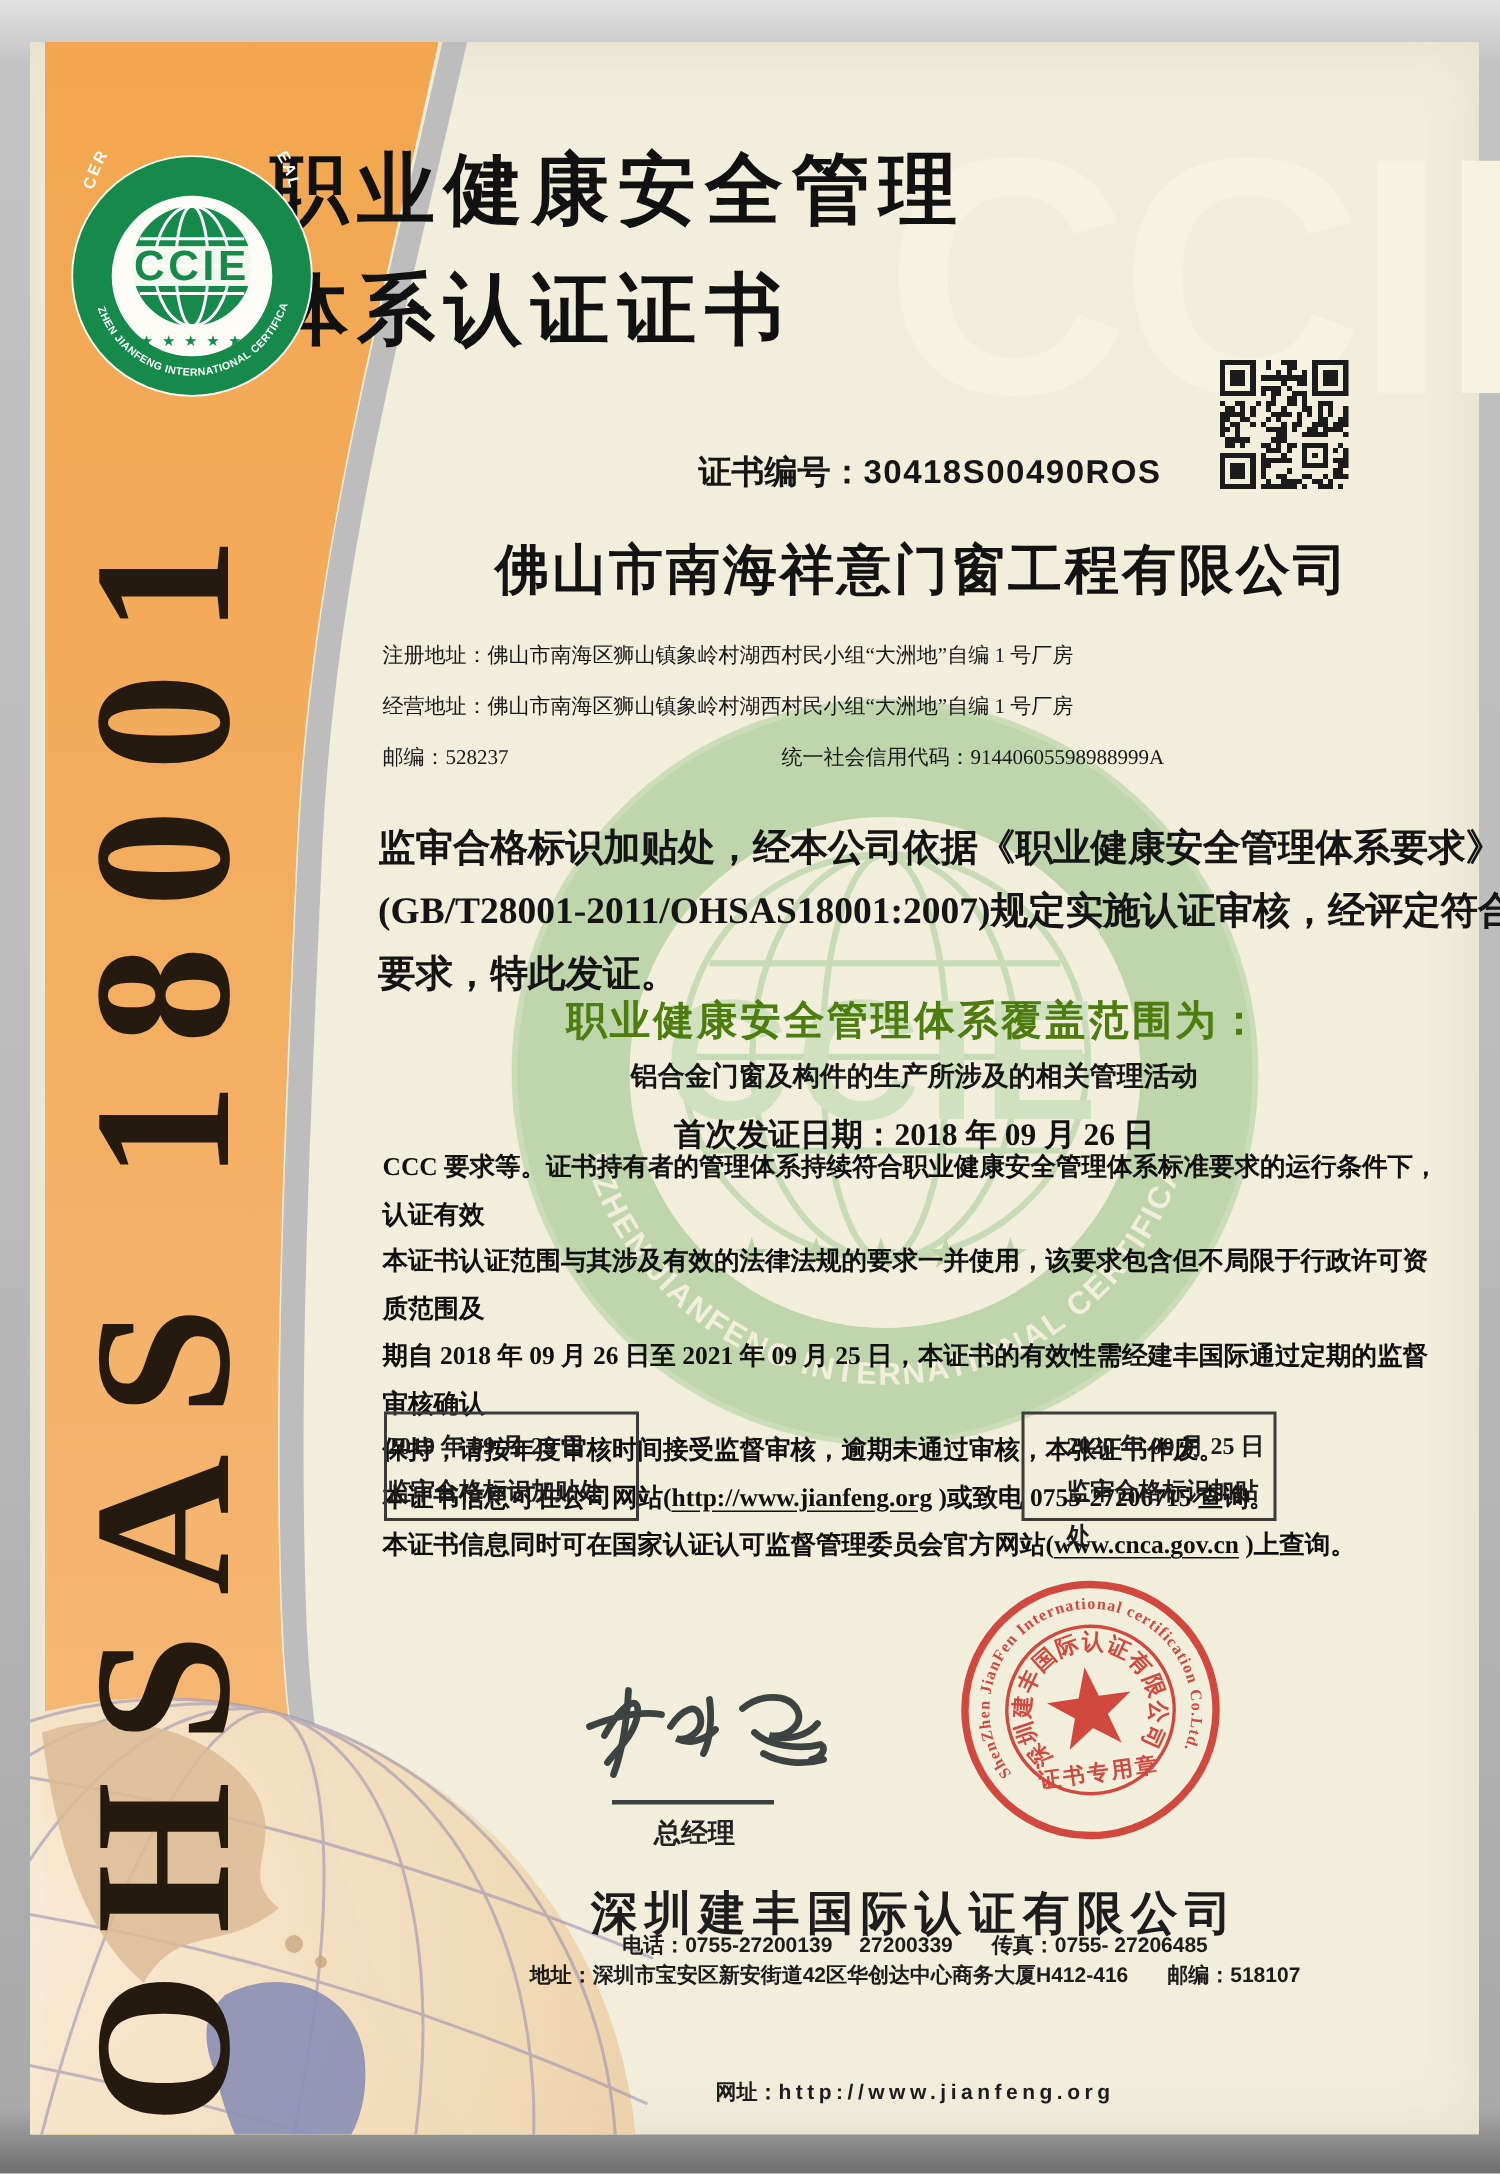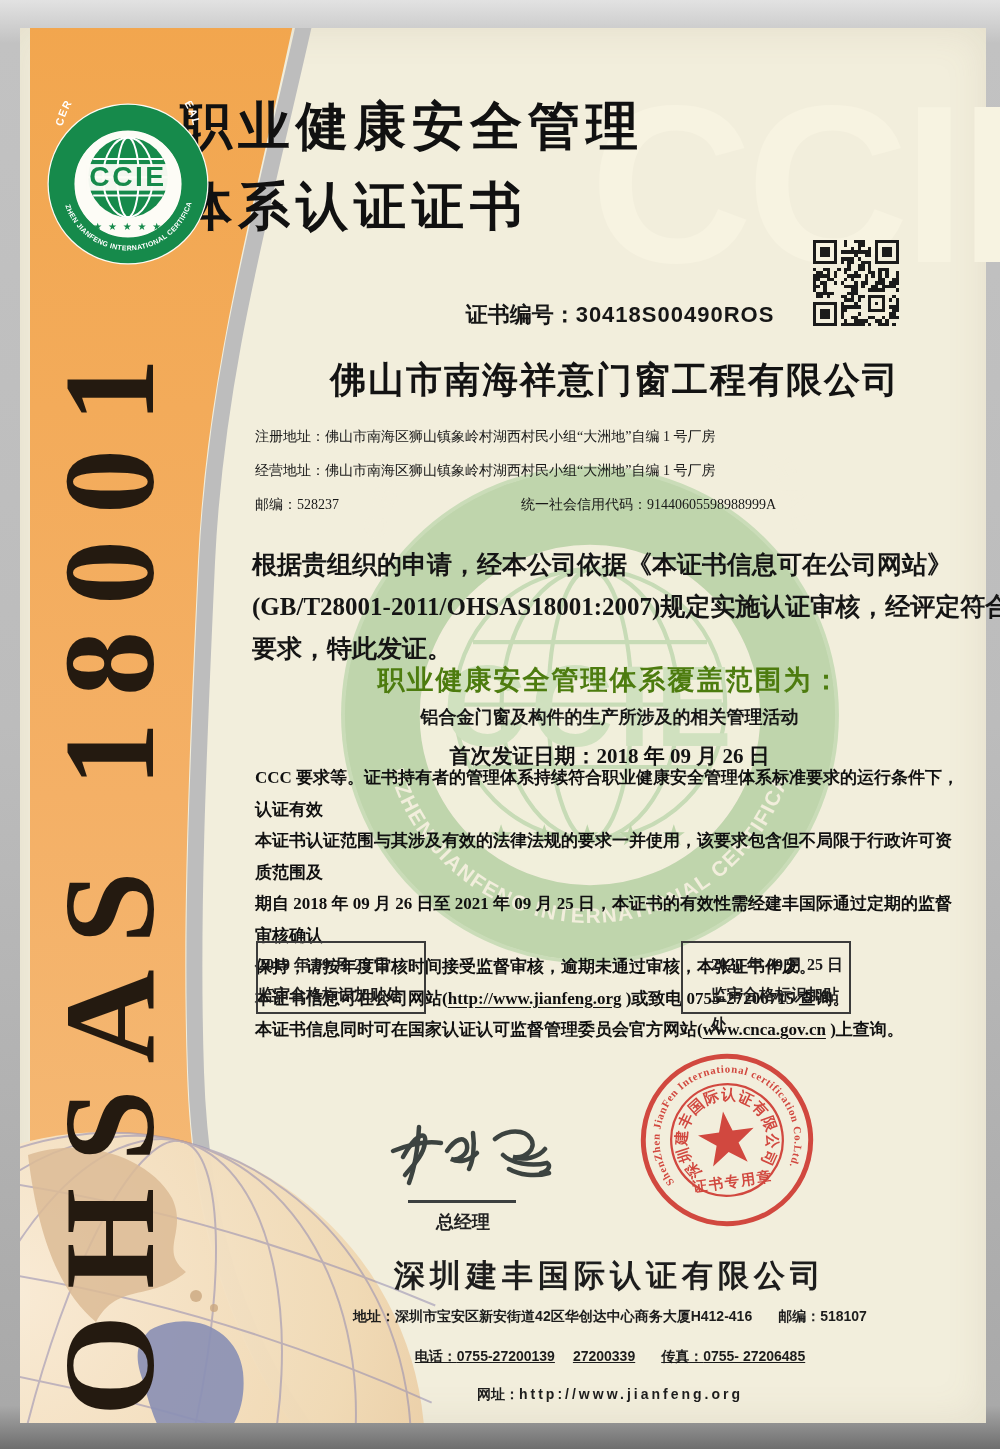--- a/index.html
+++ b/index.html
@@ -384,21 +384,21 @@
   </div>
   <div class="abs row" style="top:462px;">
     <span>经营地址：</span><span>佛山市南海区狮山镇象岭村湖西村民小组“大洲地”自编 1 号厂房</span>
   </div>
   <div class="abs row" style="top:496px;">
     <span>邮编：</span><span>528237</span>
     <span style="display:inline-block;width:175px;"></span>
     <span>统一社会信用代码：</span><span>91440605598988999A</span>
   </div>
 
-  <div class="abs para" style="top:548px;">根据贵组织的申请，经本公司依据《本证书信息可在公司网站》</div>
+  <div class="abs para" style="top:548px;">监审合格标识加贴处，经本公司依据《职业健康安全管理体系要求》</div>
   <div class="abs para" style="top:590px;">(GB/T28001-2011/OHSAS18001:2007)规定实施认证审核，经评定符合</div>
   <div class="abs para" style="top:632px;">要求，特此发证。</div>
 
   <div class="abs scopehead">职业健康安全管理体系覆盖范围为：</div>
   <div class="abs scopetext">铝合金门窗及构件的生产所涉及的相关管理活动</div>
   <div class="abs issuedate">首次发证日期：2018 年 09 月 26 日</div>
 
   <div class="abs fine">
     <div>CCC 要求等。证书持有者的管理体系持续符合职业健康安全管理体系标准要求的运行条件下，认证有效</div>
     <div>本证书认证范围与其涉及有效的法律法规的要求一并使用，该要求包含但不局限于行政许可资质范围及</div>
@@ -448,19 +448,19 @@
       </text>
       <path fill="#cf3a32" d="M100 68 L107.6 90.4 L131.2 90.6 L112.3 104.6 L119.4 127.1 L100 113.4 L80.6 127.1 L87.7 104.6 L68.8 90.6 L92.4 90.4 Z"></path>
       <text x="100" y="152" text-anchor="middle" font-size="16" font-weight="bold" fill="#cf3a32" letter-spacing="2">证书专用章</text>
     </g>
   </svg>
 
   <div class="abs issuer">深圳建丰国际认证有限公司</div>
   <div class="abs binfo" style="top:1308px;">
     <span>地址：</span><span>深圳市宝安区新安街道42区华创达中心商务大厦H412-416</span><span class="gap"></span><span>邮编：</span><span>518107</span>
   </div>
-  <div class="abs binfo" style="top:1348px;text-decoration:underline;">
+  <div class="abs binfo" style="top:1288px;">
     <span>电话：</span><span>0755-27200139</span><span class="gap" style="width:18px;"></span><span>27200339</span><span class="gap"></span><span>传真：</span><span>0755- 27206485</span>
   </div>
   <div class="abs binfo" style="top:1386px;">
     <span>网址：</span><span class="url">http://www.jianfeng.org</span>
   </div>
 </div>
 
 </body></html>

